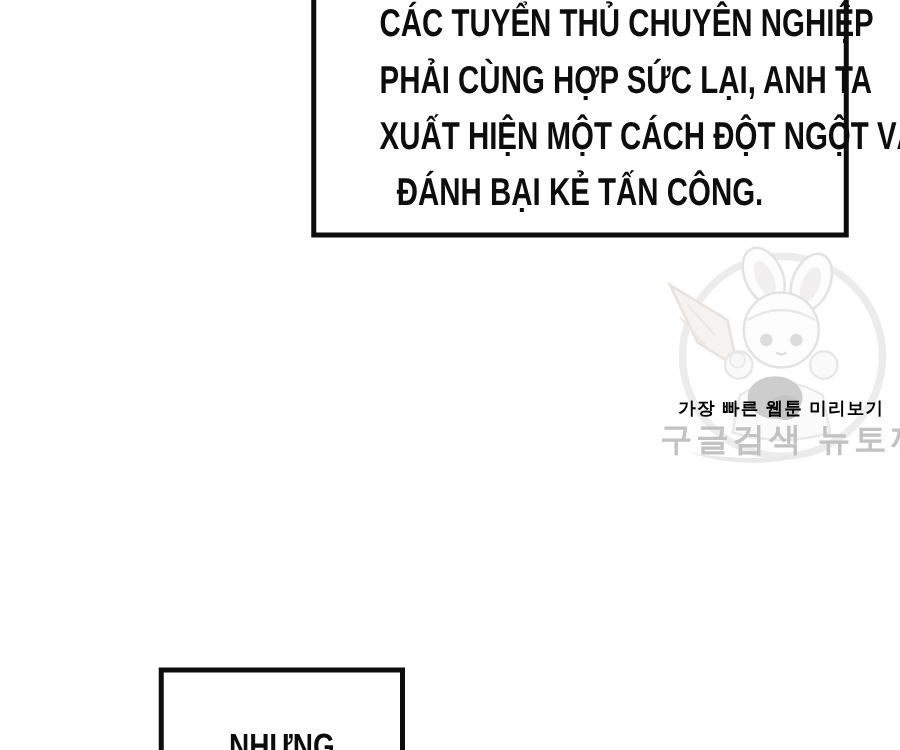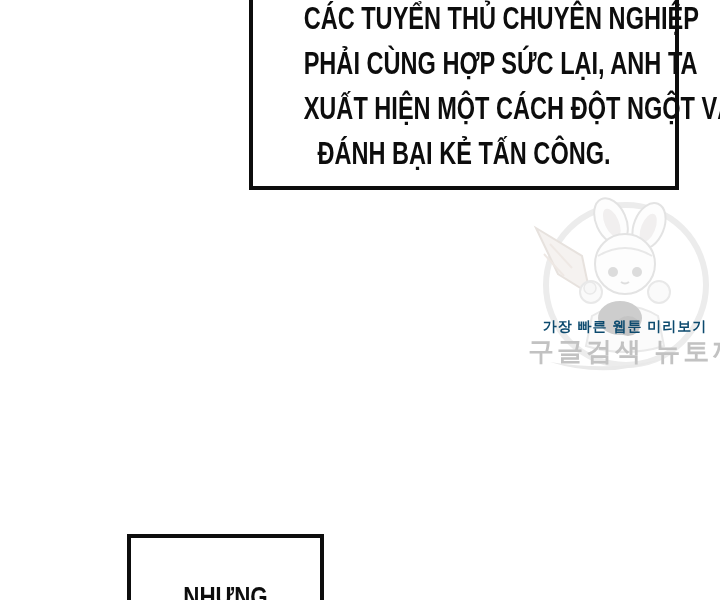--- a/index.html
+++ b/index.html
@@ -56,21 +56,21 @@
   
   .watermark {
     position: absolute; left: 528px; top: 196px;
     width: 192px; height: 182px;
   }
   .watermark svg { position: absolute; left: 0; top: 0; }
   .wm-line1 {
     position: absolute; left: 2px; top: 122px;
     width: 190px; text-align: center;
     font-size: 14px; font-weight: bold;
-    color: #0c4a6e; letter-spacing: 1px;
+    color: #000000; letter-spacing: 1px;
     white-space: nowrap;
   }
   .wm-line2 {
     position: absolute; left: 0px; top: 138px;
     width: 196px; text-align: center;
     font-size: 26px; font-weight: bold;
     color: #c2c2c2; letter-spacing: 3px;
     white-space: nowrap;
   }
 </style>

